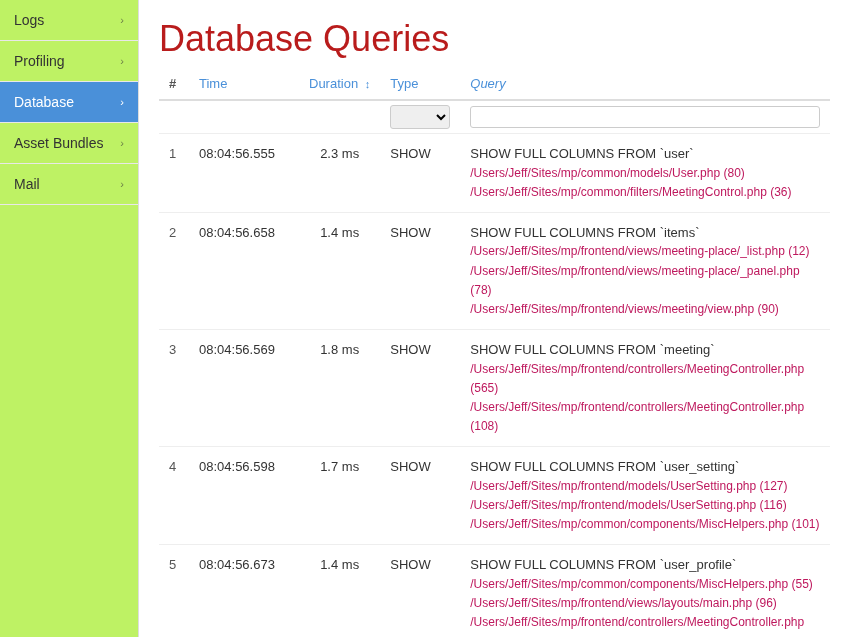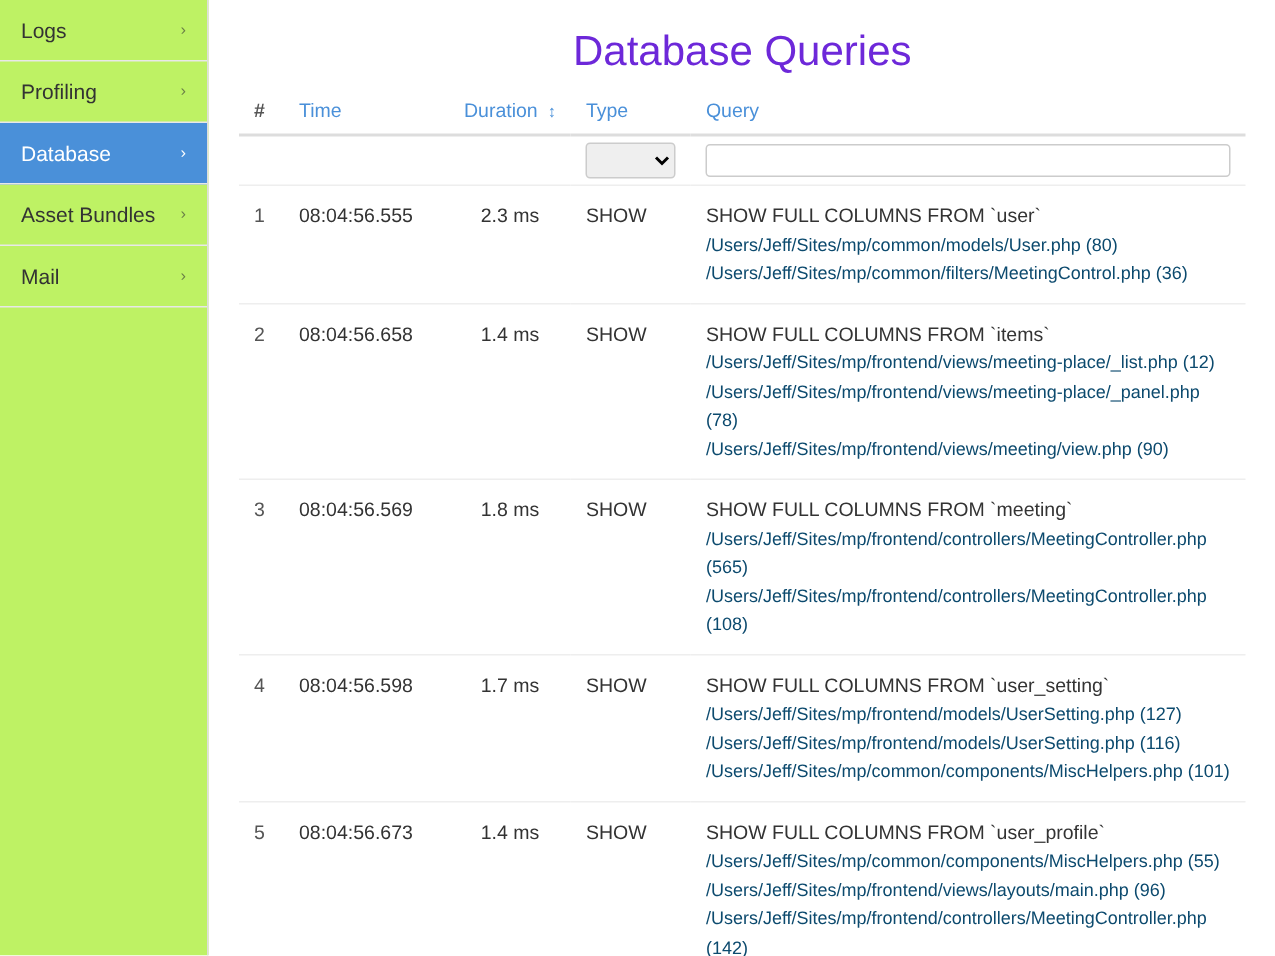--- a/index.html
+++ b/index.html
@@ -8,41 +8,41 @@
     
     #sidebar { width: 139px; background: #bef264; border-right: 1px solid #ddd; flex-shrink: 0; }
     .sidebar-item { display: flex; align-items: center; justify-content: space-between; padding: 12px 14px; cursor: pointer; border-bottom: 1px solid #e8e8e8; color: #333; font-size: 14px; }
     .sidebar-item.active { background: #4a90d9; color: #fff; }
     .sidebar-item .chevron { font-size: 11px; opacity: 0.6; }
     .sidebar-item.active .chevron { opacity: 1; }
 
     
     #main { flex: 1; overflow-y: auto; padding: 18px 20px; }
 
-    h1 { font-size: 28px; font-weight: normal; color: #6d28d9; margin-bottom: 8px; text-align: center; }
+    h1 { font-size: 36px; font-weight: normal; color: #b91c1c; margin-bottom: 8px; }
     .total-count { font-size: 14px; color: #555; margin-bottom: 14px; }
     .total-count strong { font-weight: 600; }
 
     
     table { width: 100%; border-collapse: collapse; font-size: 13px; }
     thead th { text-align: left; padding: 8px 10px; border-bottom: 2px solid #ddd; color: #4a90d9; font-weight: 500; white-space: nowrap; }
     thead th .sort-icon { font-size: 11px; margin-left: 3px; }
     thead th.num-col { color: #555; font-weight: 600; width: 30px; }
 
     
     .filter-row td { padding: 4px 10px; border-bottom: 1px solid #eee; }
     .filter-row input[type="text"], .filter-row select { border: 1px solid #ccc; border-radius: 3px; padding: 3px 6px; font-size: 12px; width: 100%; }
 
     
     tbody tr.data-row { border-bottom: 1px solid #eee; vertical-align: top; }
     tbody tr.data-row td { padding: 10px 10px; line-height: 1.5; }
     tbody tr.data-row:last-child { border-bottom: 1px solid #eee; }
 
     .query-main { color: #333; font-weight: normal; display: block; }
-    .query-path { color: #0c4a6e; font-size: 12px; display: block; line-height: 1.6; }
+    .query-path { color: #be185d; font-size: 12px; display: block; line-height: 1.6; }
 
     .col-num { width: 30px; color: #555; }
     .col-time { width: 110px; white-space: nowrap; }
     .col-duration { width: 70px; white-space: nowrap; text-align: center; }
     .col-type { width: 80px; }
     .col-query { }
   </style>
 </head>
 <body>
 
@@ -75,21 +75,21 @@
   <table>
     <thead>
       <tr>
         <th class="num-col">#</th>
         <th class="col-time"><span style="color:#4a90d9;">Time</span></th>
         <th class="col-duration">
           <span style="color:#4a90d9;">Duration</span>
           <span class="sort-icon">↕</span>
         </th>
         <th class="col-type"><span style="color:#4a90d9;">Type</span></th>
-        <th class="col-query"><span style="color:#4a90d9;">Query</span></th>
+        <th class="col-query"><span style="color:#4a90d9;font-style:italic;">Query</span></th>
       </tr>
       <tr class="filter-row">
         <td></td>
         <td></td>
         <td></td>
         <td>
           <select>
             <option value=""></option>
             <option value="SHOW">SHOW</option>
             <option value="SELECT">SELECT</option>

